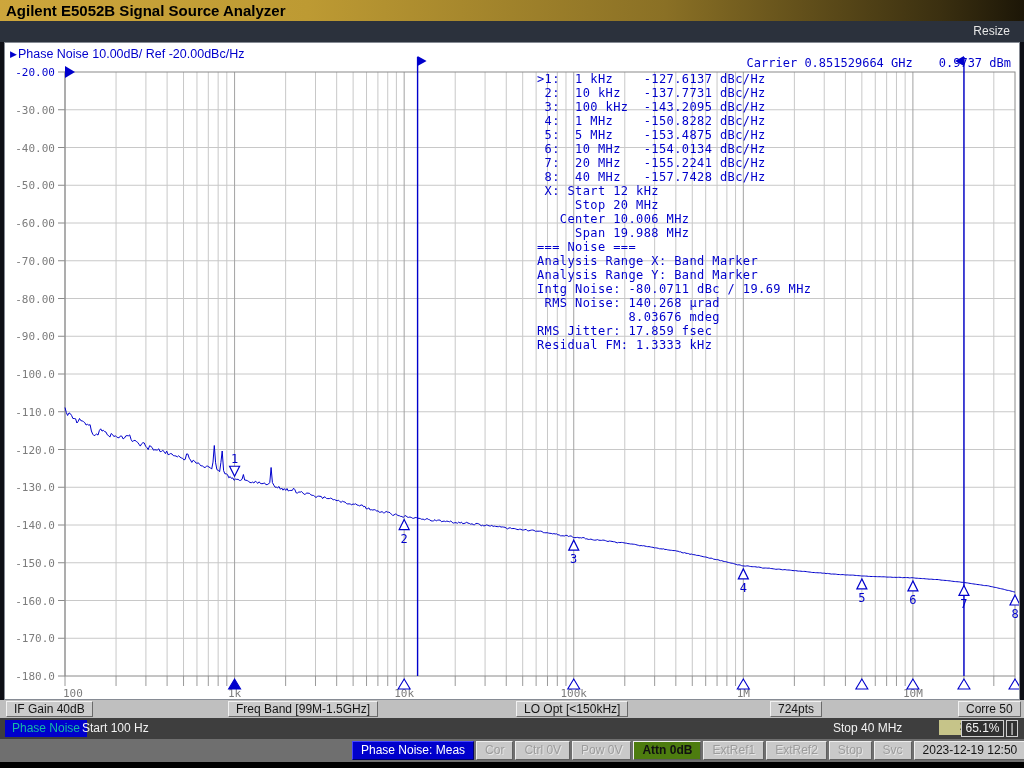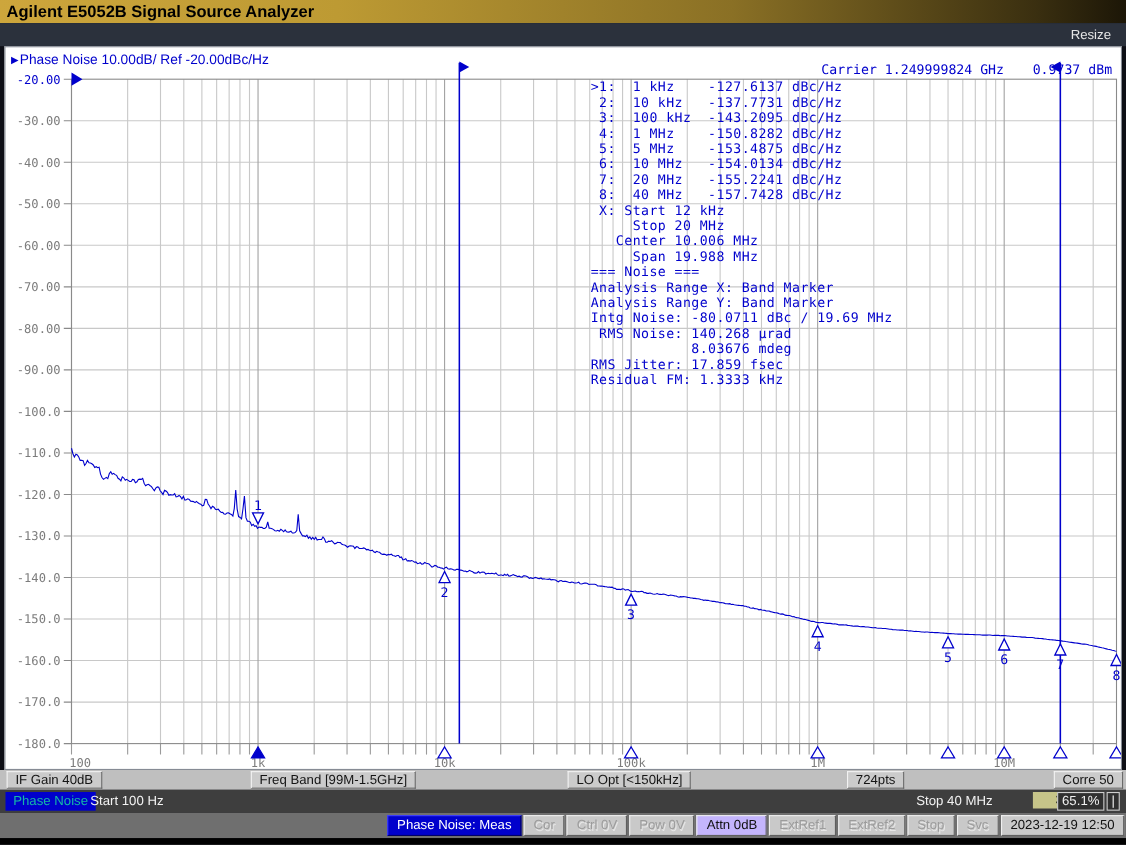--- a/index.html
+++ b/index.html
@@ -31,21 +31,21 @@
   .bluechip{background:#0000cc;color:#14b8a6;padding:1px 7px;}
   .khaki{background:#c6c489;color:#111;text-align:center;}
   .darkchip{background:#303030;color:#f0f0f0;border:1px solid #cfcfcf;text-align:center;}
   .w2text{color:#f2f2f2;font:12px "Liberation Sans",sans-serif;position:absolute;top:3px;white-space:nowrap;}
   #row3-chips{position:absolute;left:352px;top:2px;height:18px;display:flex;gap:2px;}
   .chip3{font:12px "Liberation Sans",sans-serif;background:#c9c9c9;color:#141414;padding:1px 8px;
     height:15px;line-height:15px;white-space:nowrap;
     border:1px solid #5f5f5f;border-top-color:#efefef;border-left-color:#efefef;}
   .chip3.disabled{color:#9c9c9c;text-shadow:1px 1px 0 #e6e6e6;}
   .chip3.blue{background:#0000cc;color:#fff;border-color:#4444ff #000066 #000066 #4444ff;}
-  .chip3.khaki3{background:#c4b5fd;color:#111;}
+  .chip3.khaki3{background:#4d7c0f;color:#111;font-weight:bold;}
 </style>
 </head>
 <body>
 
 <div id="titlebar">Agilent E5052B Signal Source Analyzer</div>
 
 <div id="menubar">
   <span class="resize">Resize</span>
 </div>
 
@@ -256,21 +256,21 @@
           <polygon points="1010,551.97907 1005,561.97907 1015,561.97907" fill="#fff" stroke="#0000cc" stroke-width="1.2"></polygon>
           <text x="1010" y="574.97907" text-anchor="middle" fill="#0000cc">8</text>
         </g>
         <polygon points="1010,636 1004,646 1016,646" fill="#fff" stroke="#0000cc" stroke-width="1.1"></polygon>
       </g>
     </svg>
   <div id="trace-header">
     <span class="arr">▶</span><span>Phase Noise 10.00dB/ Ref -20.00dBc/Hz</span>
   </div>
   <div id="carrier">
-    <span>Carrier 1.249999824 GHz</span><span class="pow">0.9737 dBm</span>
+    <span>Carrier 0.851529664 GHz</span><span class="pow">0.9737 dBm</span>
   </div>
   <div id="readout"><div>&gt;1:  1 kHz    -127.6137 dBc/Hz</div><div> 2:  10 kHz   -137.7731 dBc/Hz</div><div> 3:  100 kHz  -143.2095 dBc/Hz</div><div> 4:  1 MHz    -150.8282 dBc/Hz</div><div> 5:  5 MHz    -153.4875 dBc/Hz</div><div> 6:  10 MHz   -154.0134 dBc/Hz</div><div> 7:  20 MHz   -155.2241 dBc/Hz</div><div> 8:  40 MHz   -157.7428 dBc/Hz</div><div> X: Start 12 kHz</div><div>     Stop 20 MHz</div><div>   Center 10.006 MHz</div><div>     Span 19.988 MHz</div><div>=== Noise ===</div><div>Analysis Range X: Band Marker</div><div>Analysis Range Y: Band Marker</div><div>Intg Noise: -80.0711 dBc / 19.69 MHz</div><div> RMS Noise: 140.268 µrad</div><div>            8.03676 mdeg</div><div>RMS Jitter: 17.859 fsec</div><div>Residual FM: 1.3333 kHz</div></div>
 </div>
 
 <div id="row1" class="statusrow">
   <span class="chip" style="left:6px">IF Gain 40dB</span>
   <span class="chip" style="left:228px">Freq Band [99M-1.5GHz]</span>
   <span class="chip" style="left:516px">LO Opt [&lt;150kHz]</span>
   <span class="chip" style="left:770px">724pts</span>
   <span class="chip" style="left:958px">Corre 50</span>

